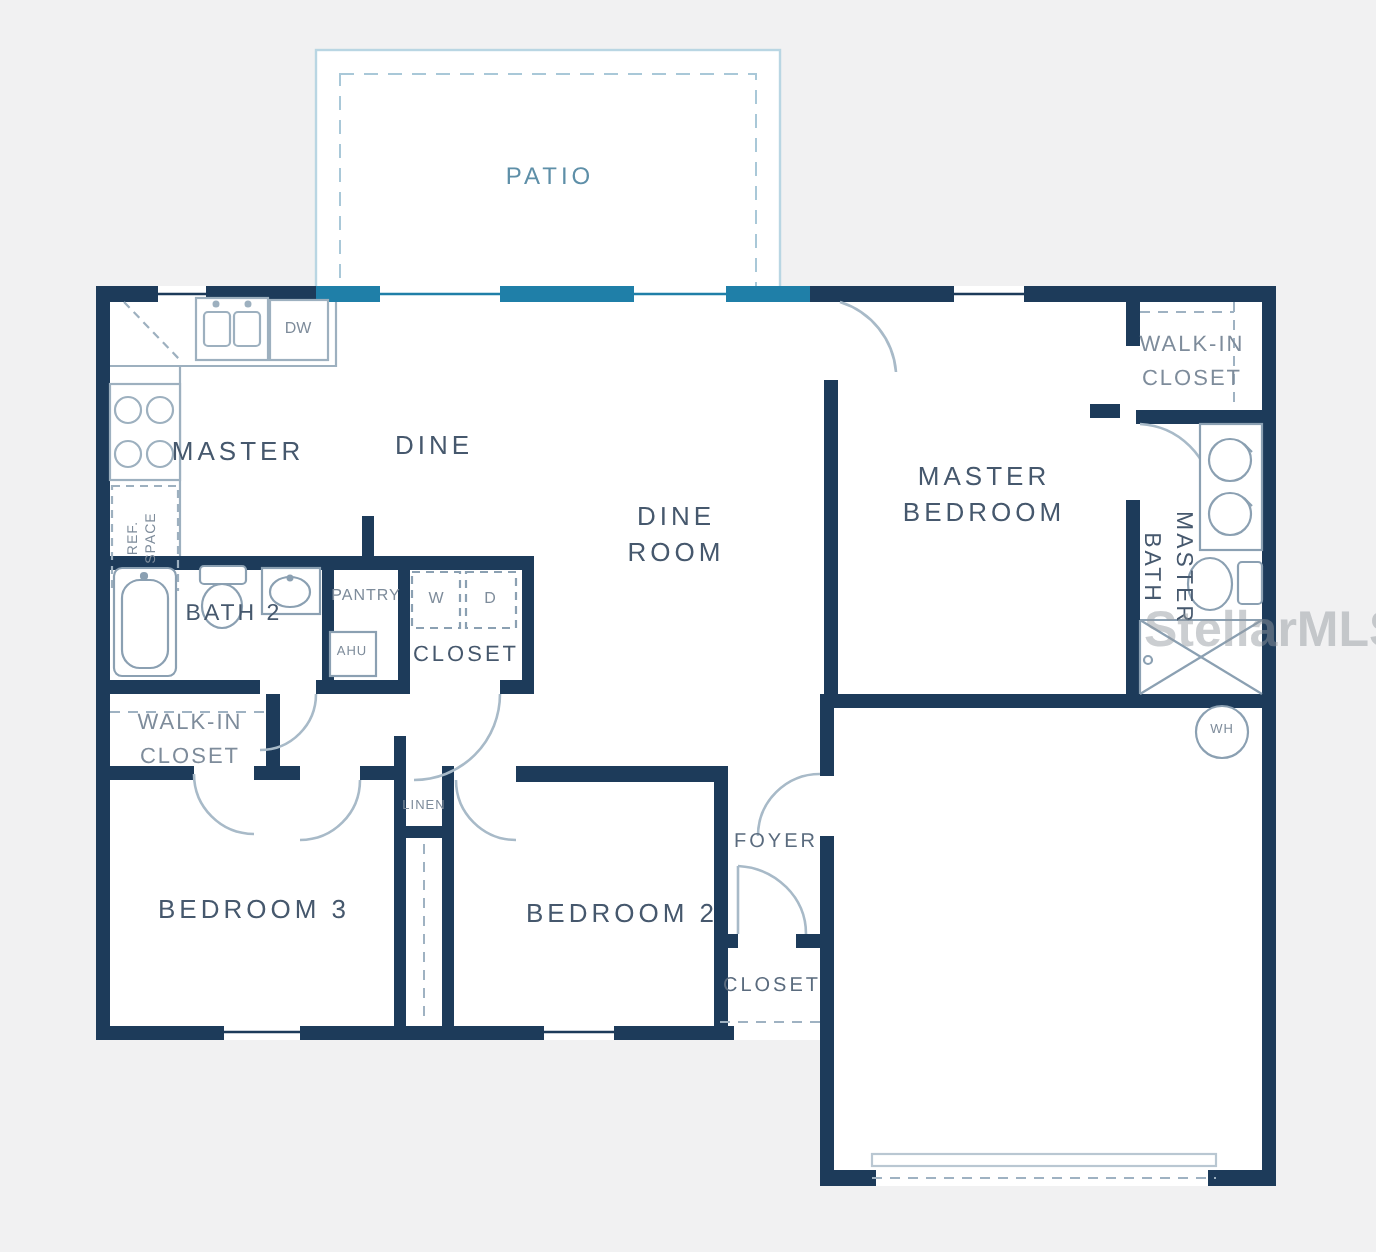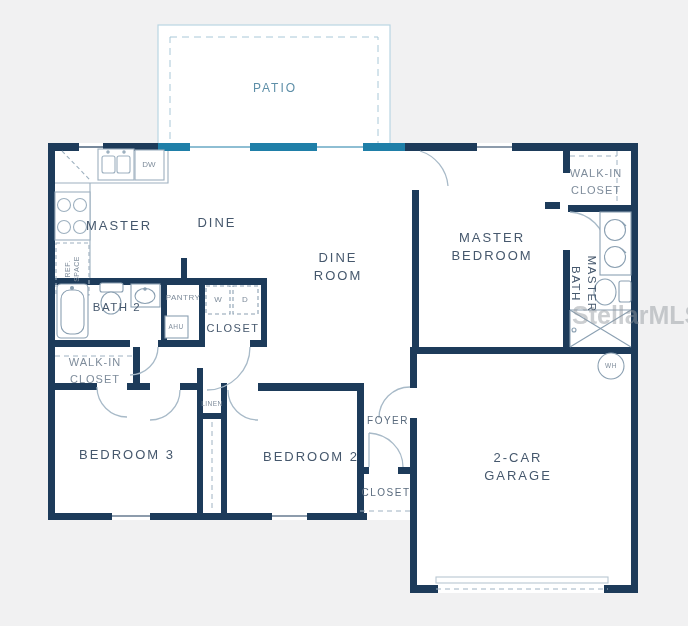--- a/index.html
+++ b/index.html
@@ -199,18 +199,16 @@
   <div class="lbl wd" style="left:149px;top:165px;text-align:center;">DW</div>
   <div class="lbl tiny vert-ccw" style="left:72px;top:269px;font-size:7px;">REF.
 SPACE</div>
   <div class="lbl small" style="left:95px;top:370px;">WALK-IN
 CLOSET</div>
   <div class="lbl" style="left:127px;top:455px;">BEDROOM 3</div>
   <div class="lbl" style="left:295px;top:457px;margin-left:16px;">BEDROOM 2</div>
   <div class="lbl tiny" style="left:212px;top:404px;">LINEN</div>
   <div class="lbl hall" style="left:388px;top:421px;">FOYER</div>
   <div class="lbl hall" style="left:386px;top:493px;">CLOSET</div>
-  <div class="lbl" style="left:518px;top:467px;">2-CAR
-GARAGE</div>
   <div class="lbl tiny" style="left:611px;top:366px;">WH</div>
 
   <div class="watermark">StellarMLS</div>
 </div>
 
 </body></html>

